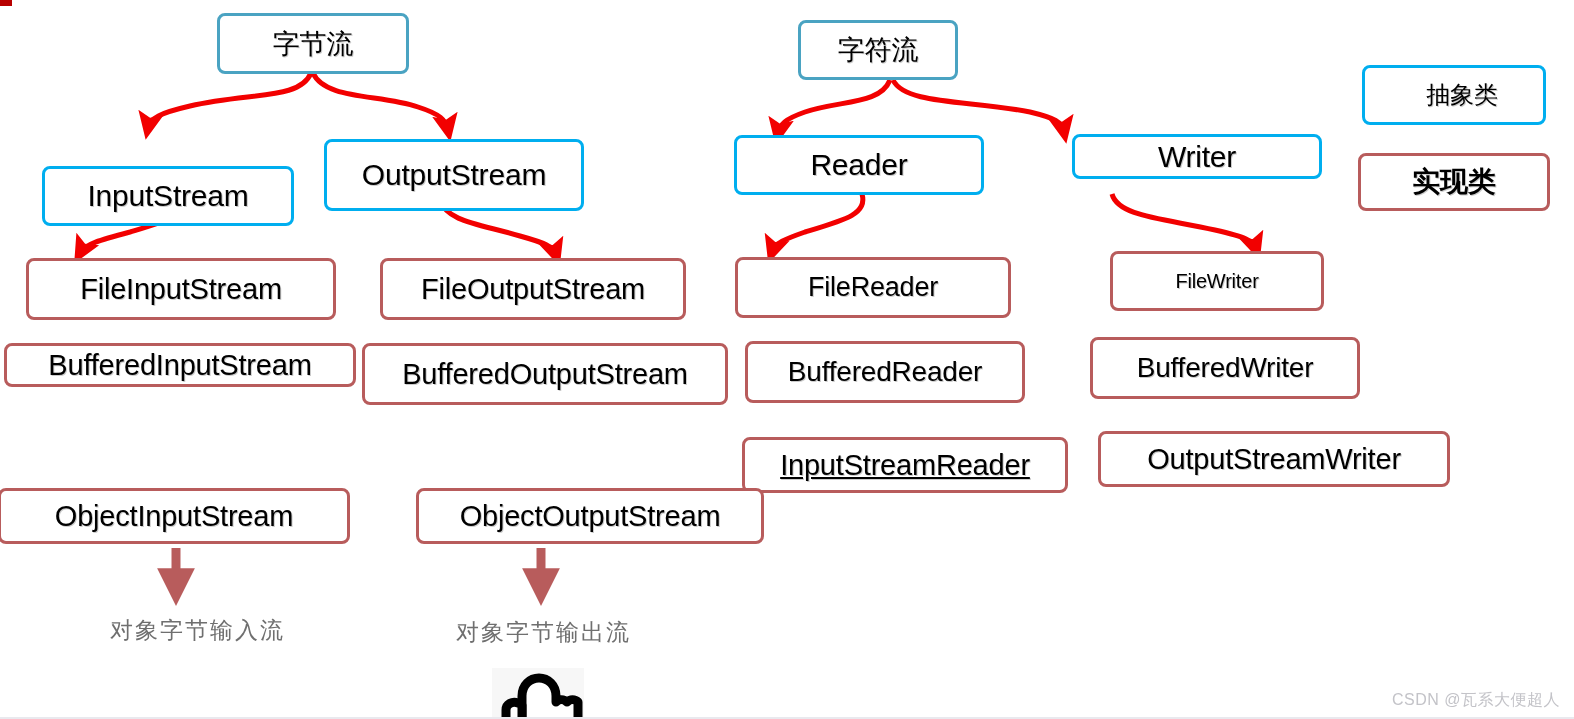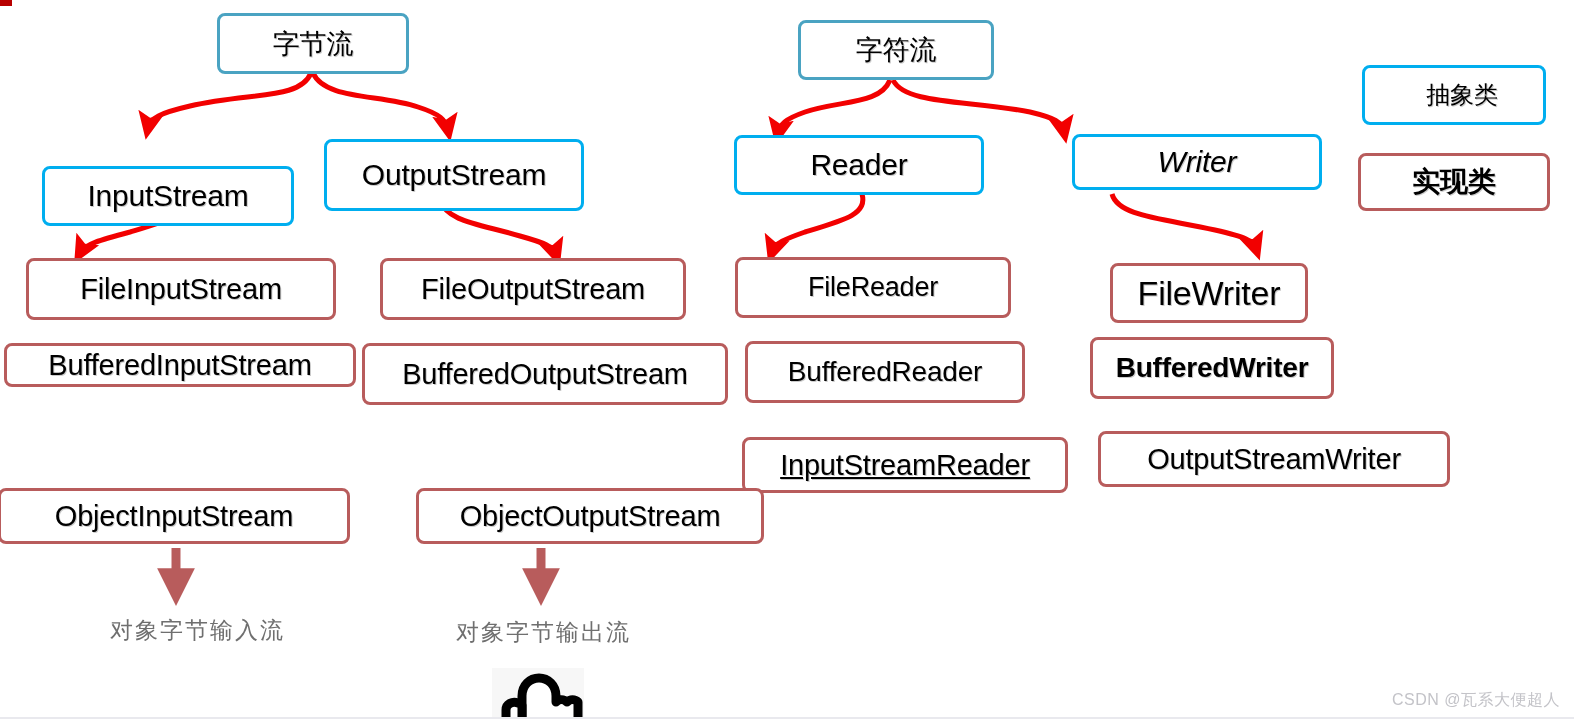--- a/index.html
+++ b/index.html
@@ -127,49 +127,49 @@
 
     <path d="M1112,194 C1118,216 1160,218 1215,230 C1245,237 1253,240 1256,249" fill="none" stroke="#f20000" stroke-width="5" marker-end="url(#redhead)"></path>
 
     <path d="M176,548 L176,588" fill="none" stroke="#b85c5c" stroke-width="9" marker-end="url(#brownhead)"></path>
 
     <path d="M541,548 L541,588" fill="none" stroke="#b85c5c" stroke-width="9" marker-end="url(#brownhead)"></path>
   </svg>
 
   <div class="node abstract-top cjk" style="left:217px; top:13px; width:192px; height:61px; font-size:27px;">字节流</div>
 
-  <div class="node abstract-top cjk" style="left:798px; top:20px; width:196px; height:60px; font-size:27px;">字符流</div>
+  <div class="node abstract-top cjk" style="left:798px; top:20px; width:160px; height:60px; font-size:27px;">字符流</div>
 
   <div class="node abstract cjk" style="left:1362px; top:65px; width:184px; height:60px; font-size:24px;padding-left:16px;">抽象类</div>
 
   <div class="node impl cjk" style="left:1358px; top:153px; width:192px; height:58px; font-size:28px; font-weight:700;">实现类</div>
 
   <div class="node abstract" style="left:42px; top:134px; width:252px; height:60px; font-size:30px;margin-top:32px;">InputStream</div>
 
   <div class="node abstract" style="left:324px; top:139px; width:260px; height:72px; font-size:30px;">OutputStream</div>
 
   <div class="node abstract" style="left:734px; top:135px; width:250px; height:60px; font-size:30px;">Reader</div>
 
-  <div class="node abstract" style="left:1072px; top:134px; width:250px; height:56px; font-size:30px;font-style:italic;">Writer</div>
+  <div class="node abstract" style="left:1072px; top:134px; width:250px; height:45px; font-size:30px;">Writer</div>
 
   <div class="node impl" style="left:26px; top:258px; width:310px; height:62px; font-size:29px;">FileInputStream</div>
 
   <div class="node impl" style="left:380px; top:258px; width:306px; height:62px; font-size:29px;text-align:center;">FileOutputStream</div>
 
   <div class="node impl" style="left:735px; top:257px; width:276px; height:61px; font-size:27px;">FileReader</div>
 
-  <div class="node impl" style="left:1110px; top:251px; width:198px; height:60px; font-size:34px;margin-top:12px;">FileWriter</div>
+  <div class="node impl" style="left:1110px; top:251px; width:214px; height:60px; font-size:20px;">FileWriter</div>
 
   <div class="node impl" style="left:4px; top:343px; width:352px; height:44px; font-size:29px;">BufferedInputStream</div>
 
   <div class="node impl" style="left:362px; top:343px; width:366px; height:62px; font-size:29px;">BufferedOutputStream</div>
 
   <div class="node impl" style="left:745px; top:341px; width:280px; height:62px; font-size:28px;">BufferedReader</div>
 
-  <div class="node impl" style="left:1090px; top:337px; width:244px; height:62px; font-size:28px;font-weight:bold;">BufferedWriter</div>
+  <div class="node impl" style="left:1090px; top:337px; width:270px; height:62px; font-size:28px;">BufferedWriter</div>
 
   <div class="node impl" style="left:742px; top:437px; width:326px; height:56px; font-size:29px;text-decoration:underline;">InputStreamReader</div>
 
   <div class="node impl" style="left:1098px; top:431px; width:352px; height:56px; font-size:29px;">OutputStreamWriter</div>
 
   <div class="node impl" style="left:-2px; top:488px; width:352px; height:56px; font-size:29px;">ObjectInputStream</div>
 
   <div class="node impl" style="left:372px; top:488px; width:348px; height:56px; font-size:29px;margin-left:44px;">ObjectOutputStream</div>
 
   <div class="leaf-label" style="left:110px; top:615px;">对象字节输入流</div>

